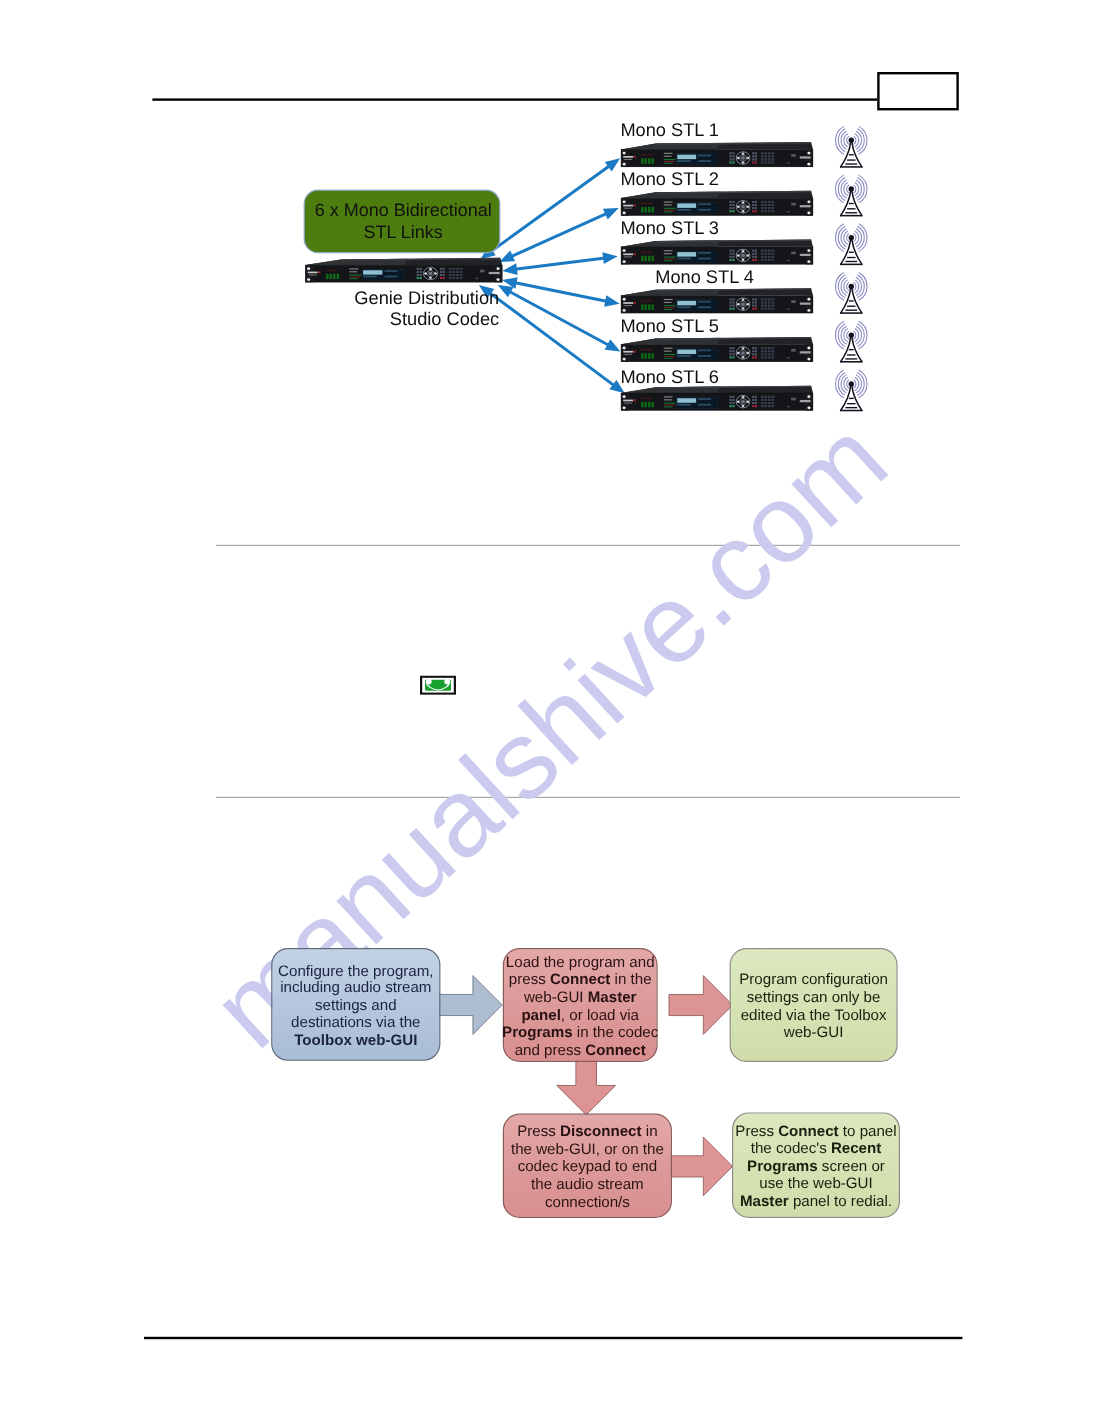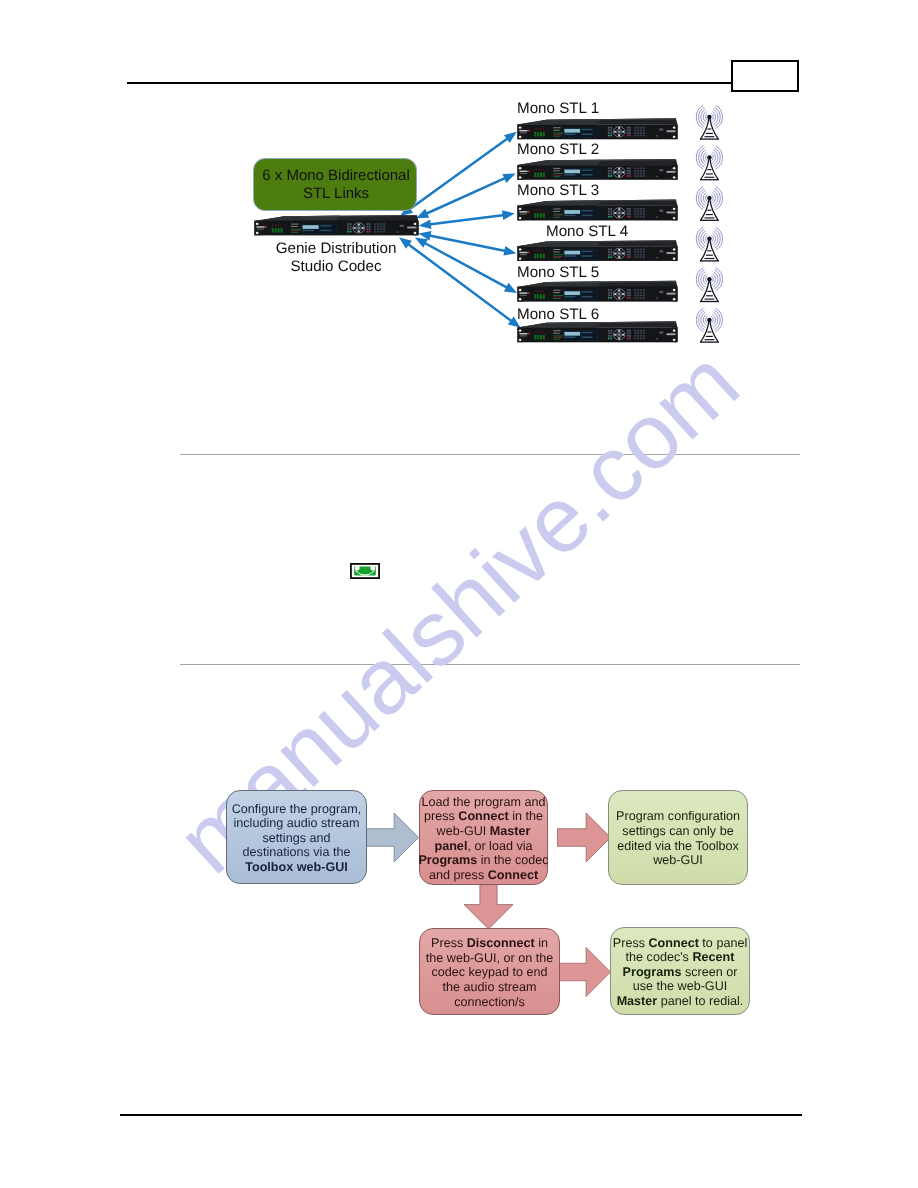--- a/index.html
+++ b/index.html
@@ -20,21 +20,21 @@
 
   
 
   
   #callout-box{left:253px;top:118px;width:164px;height:53px;border:1px solid #8fa8c8;
       border-radius:12px;background:#4d7c0f;box-sizing:border-box;margin-top:40px;}
   .callout-text{position:absolute;left:0;top:0;width:164px;text-align:center;
       font-size:15.0px;color:#111;line-height:18px;}
 
   .dev-label{position:absolute;font-size:15.2px;color:#111;text-align:left;width:160px;}
-  .studio-label{position:absolute;left:256px;width:160px;text-align:center;font-size:15.2px;
+  .studio-label{position:absolute;left:256px;width:160px;text-align:right;font-size:15.2px;
       color:#111;line-height:17.7px;}
 
   
   .fcbox{position:absolute;box-sizing:border-box;border-radius:14px;
       display:flex;align-items:center;justify-content:center;text-align:center;}
   .fcbox>span{display:block;padding:2.3px 5px 0;line-height:14.6px;font-size:12.6px;color:#1b2038;}
   .fcbox>span span{display:inline;}
   .fcbox>span div{white-space:nowrap;}
 </style>
 </head>

